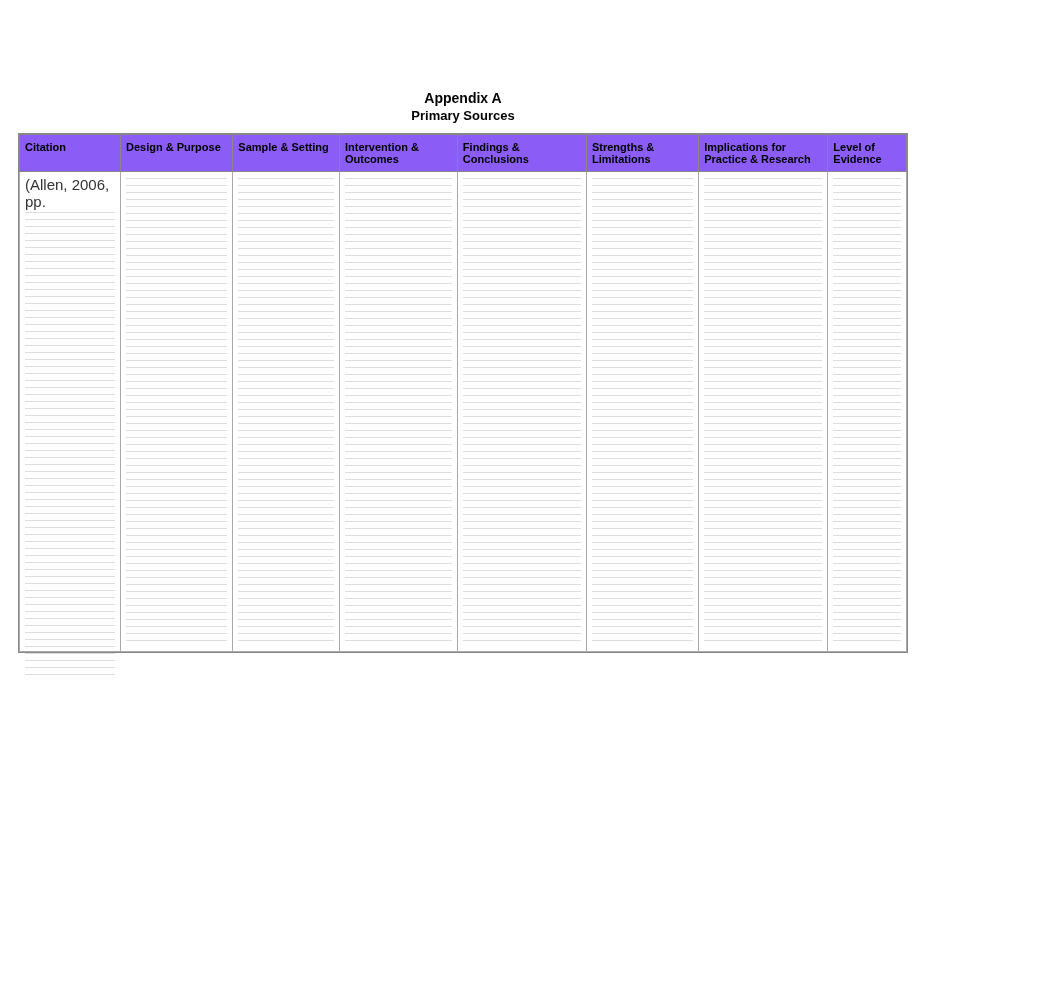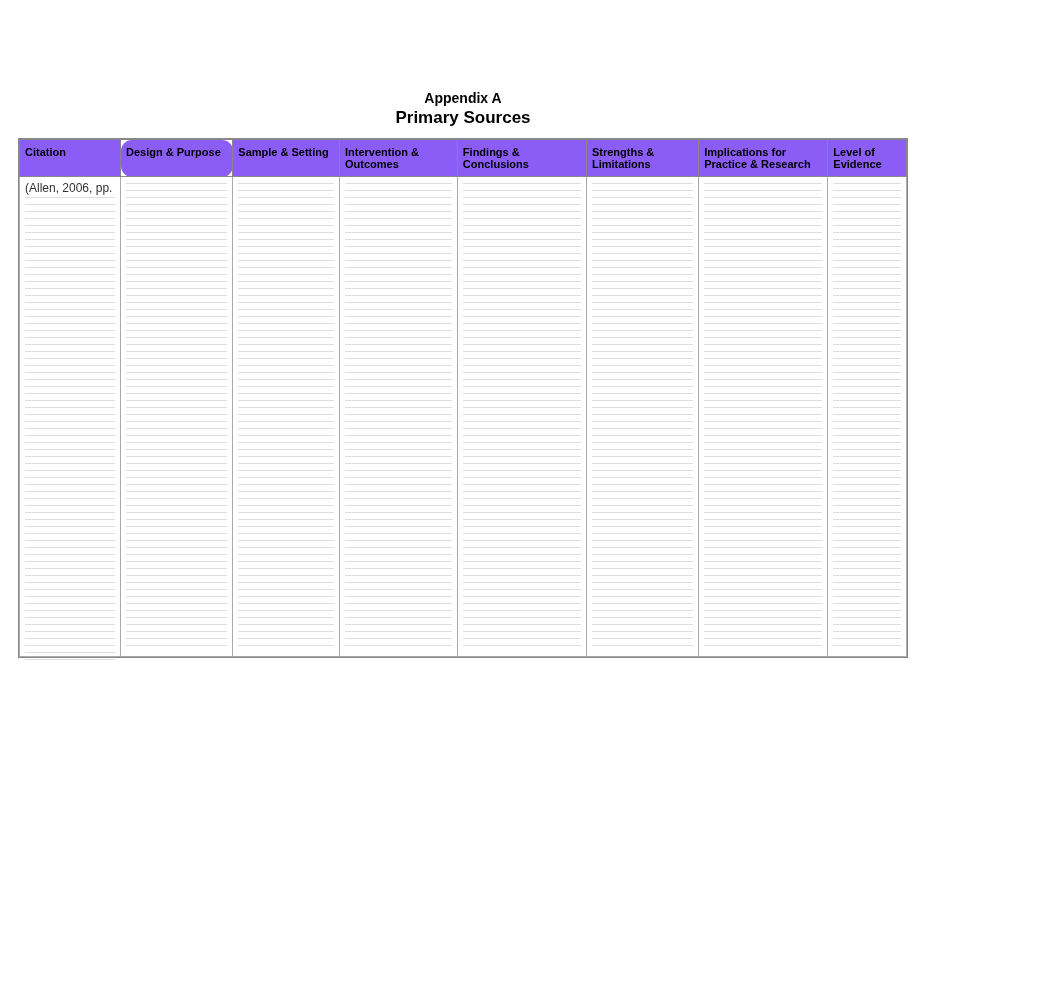--- a/index.html
+++ b/index.html
@@ -28,21 +28,21 @@
 
     .appendix-title {
       text-align: center;
       font-size: 14px;
       font-weight: bold;
       margin-bottom: 2px;
     }
 
     .appendix-subtitle {
       text-align: center;
-      font-size: 17px;
+      font-size: 13px;
       font-weight: bold;
       margin-bottom: 10px;
     }
 
     .table-wrapper {
       width: 890px;
       border: 1px solid #888;
     }
 
     table {
@@ -62,39 +62,39 @@
 
     tbody tr td {
       border: 1px solid #aaa;
       padding: 4px 5px;
       vertical-align: top;
       color: #bbb;
       height: 480px;
     }
 
     .citation-cell {
-      font-size: 12px;
+      font-size: 15px;
       color: #333;
     }
 
     .blurred-text {
       width: 100%;
       height: 100%;
       background: repeating-linear-gradient(
         0deg,
         transparent,
         transparent 6px,
         #d0d0d0 6px,
         #d0d0d0 7px
       );
       opacity: 0.7;
     }
 
     .col-citation { width: 90px; }
-    .col-design { width: 100px; border-radius: 11px; }
+    .col-design { width: 100px; }
     .col-sample { width: 95px; margin-top: 8px; }
     .col-intervention { width: 105px; }
     .col-findings { width: 115px; }
     .col-strengths { width: 100px; }
     .col-implications { width: 115px; }
     .col-level { width: 70px; }
   </style>
 </head>
 <body>
 

